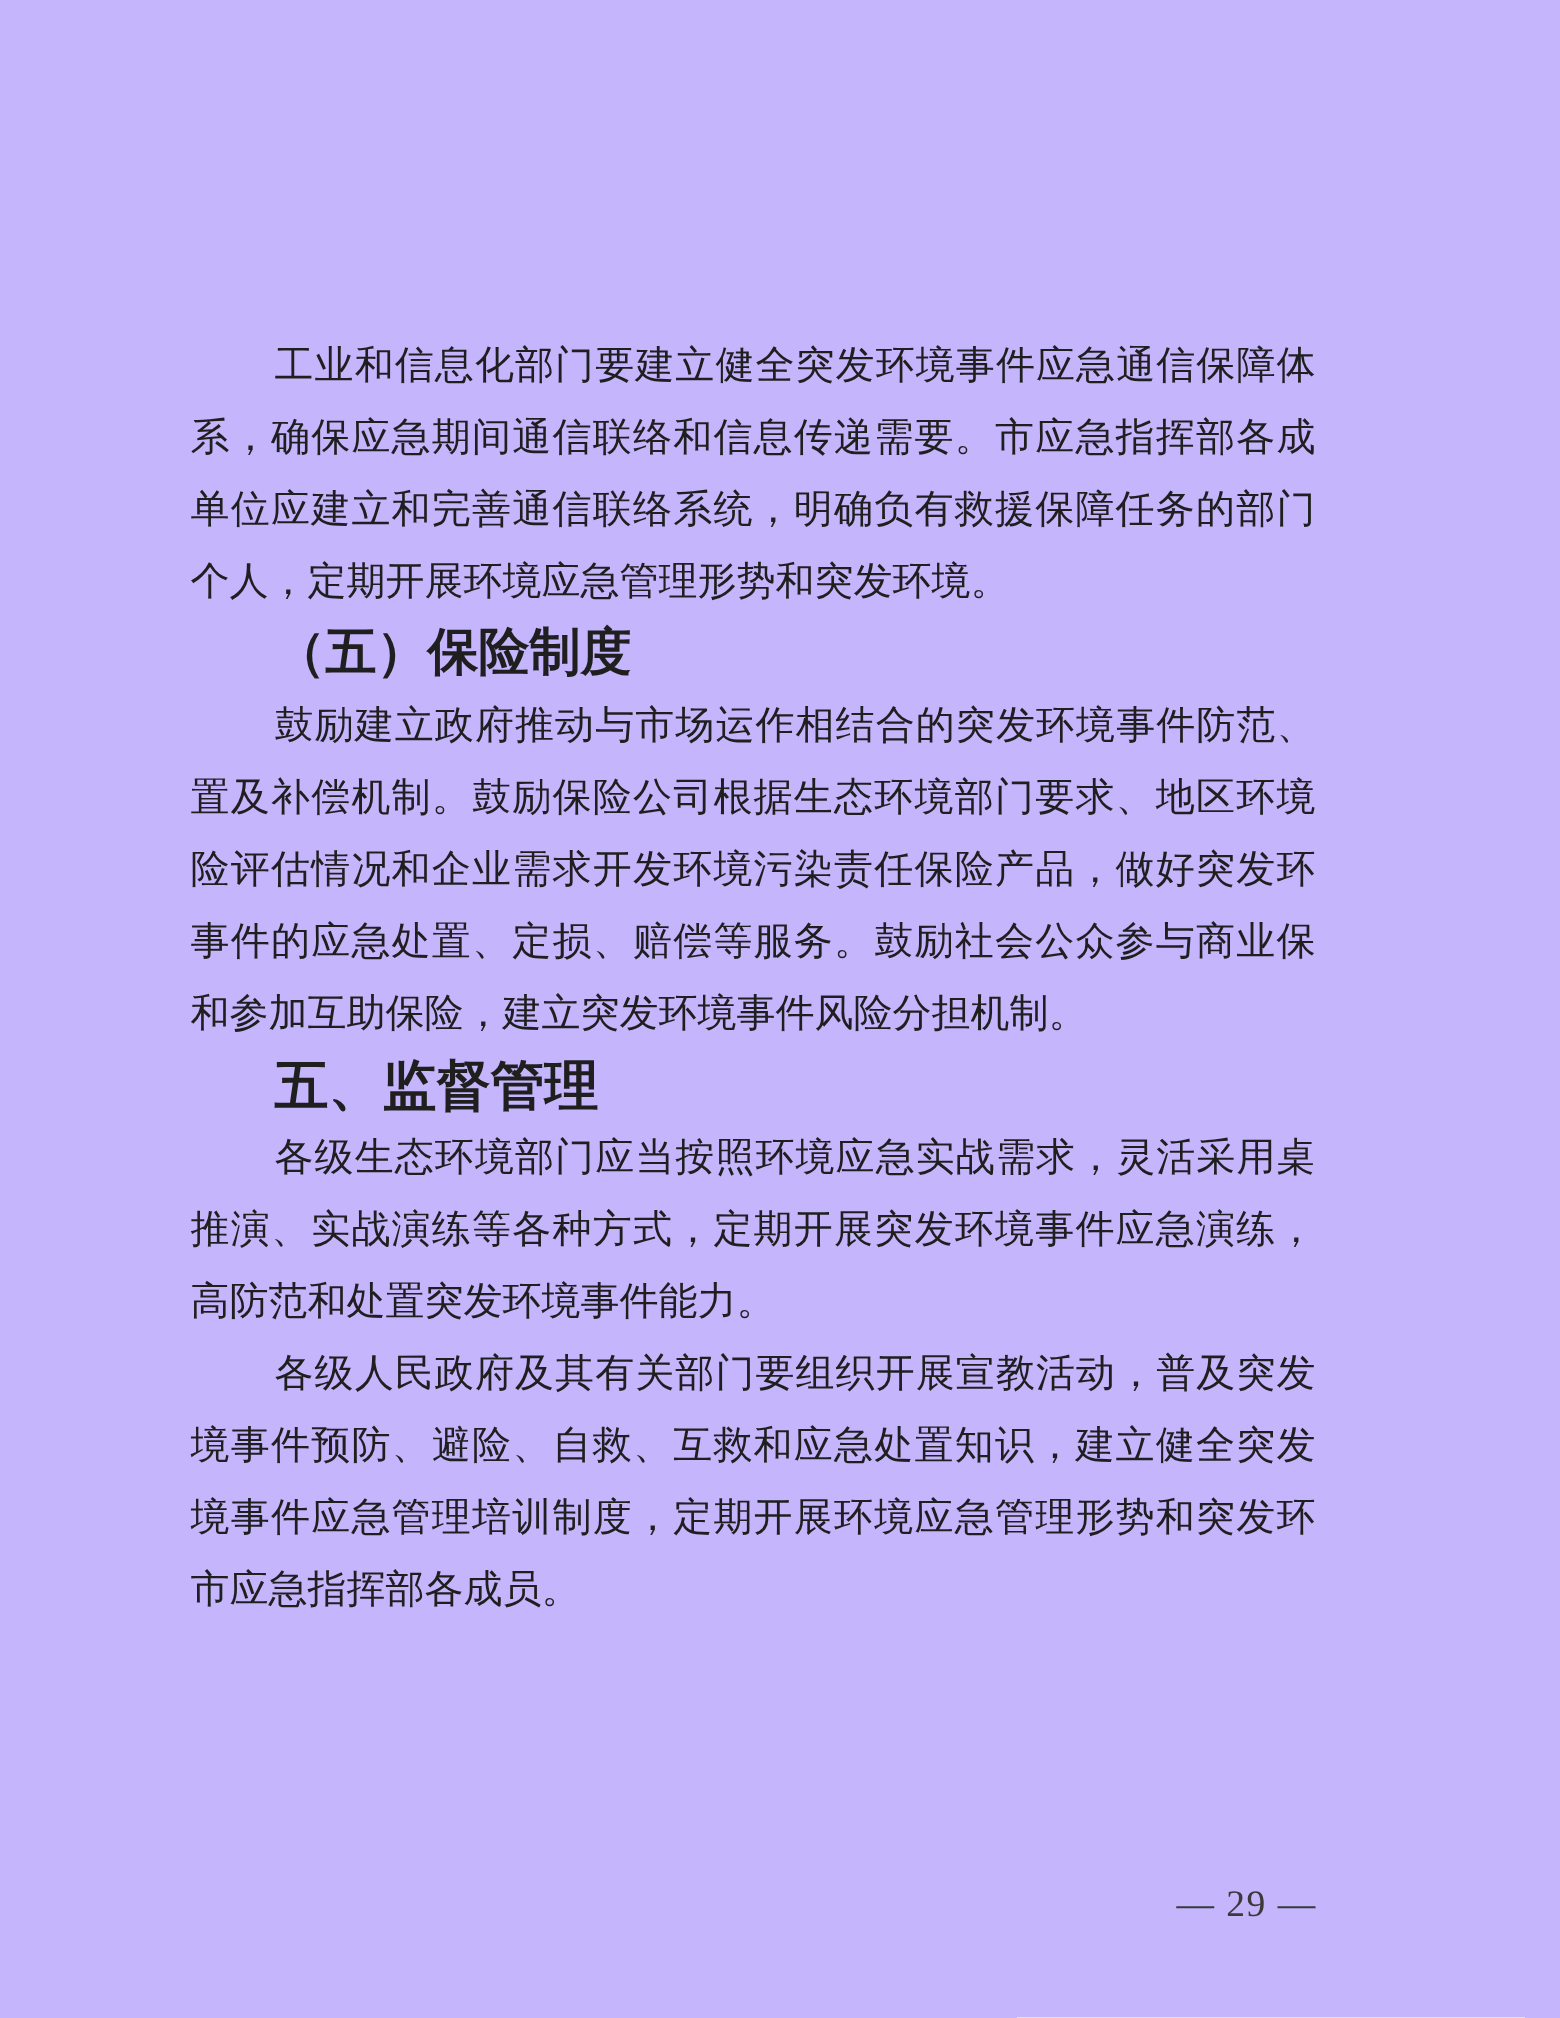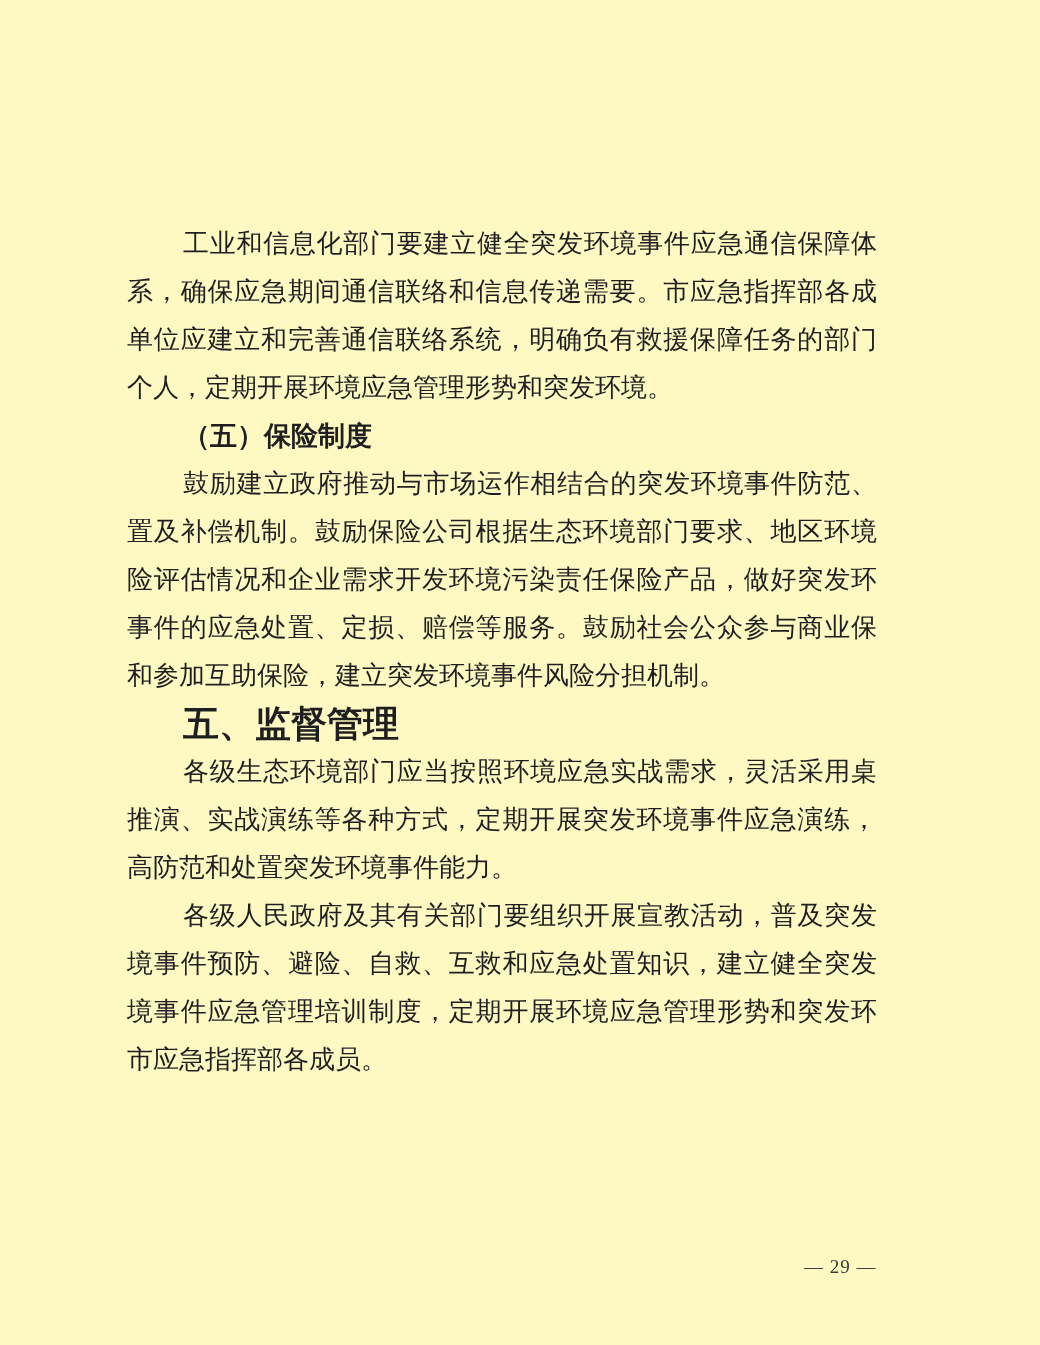--- a/index.html
+++ b/index.html
@@ -4,21 +4,21 @@
 <style>
   html, body {
     margin: 0;
     padding: 0;
     background: #ffffff;
   }
   .page {
     position: relative;
     width: 1040px;
     height: 1345px;
-    background: #fef9c3;
+    background: #c4b5fd;
     overflow: hidden;
     font-family: "Liberation Serif", "DejaVu Serif", serif;
     color: #1f1f1f;
     text-decoration: underline;
   }
   .doc-body {
     position: absolute;
     left: 127px;
     top: 220px;
     width: 750px;
@@ -35,33 +35,34 @@
   }
   .line.justify {
     white-space: normal;
     text-align: justify;
     text-align-last: justify;
     text-justify: inter-character;
     overflow: hidden;
   }
   .line.heading-sub {
     font-weight: bold;
-    font-size: 27px;
+    font-size: 34px;
   }
   .line.heading-section {
     font-weight: bold;
     font-size: 36px;
     font-family: "Liberation Sans", "DejaVu Sans", sans-serif;
   }
   .page-footer {
     position: absolute;
-    left: 804px;
+    left: 781px;
     top: 1256px;
     width: 100px;
-    font-size: 19px;
+    text-align: center;
+    font-size: 25px;
     color: #3a3a3a;
     font-family: "Liberation Serif", "DejaVu Serif", serif;
     white-space: nowrap;
     letter-spacing: 1px;
   }
 </style>
 </head>
 <body>
 
 <div class="page">

